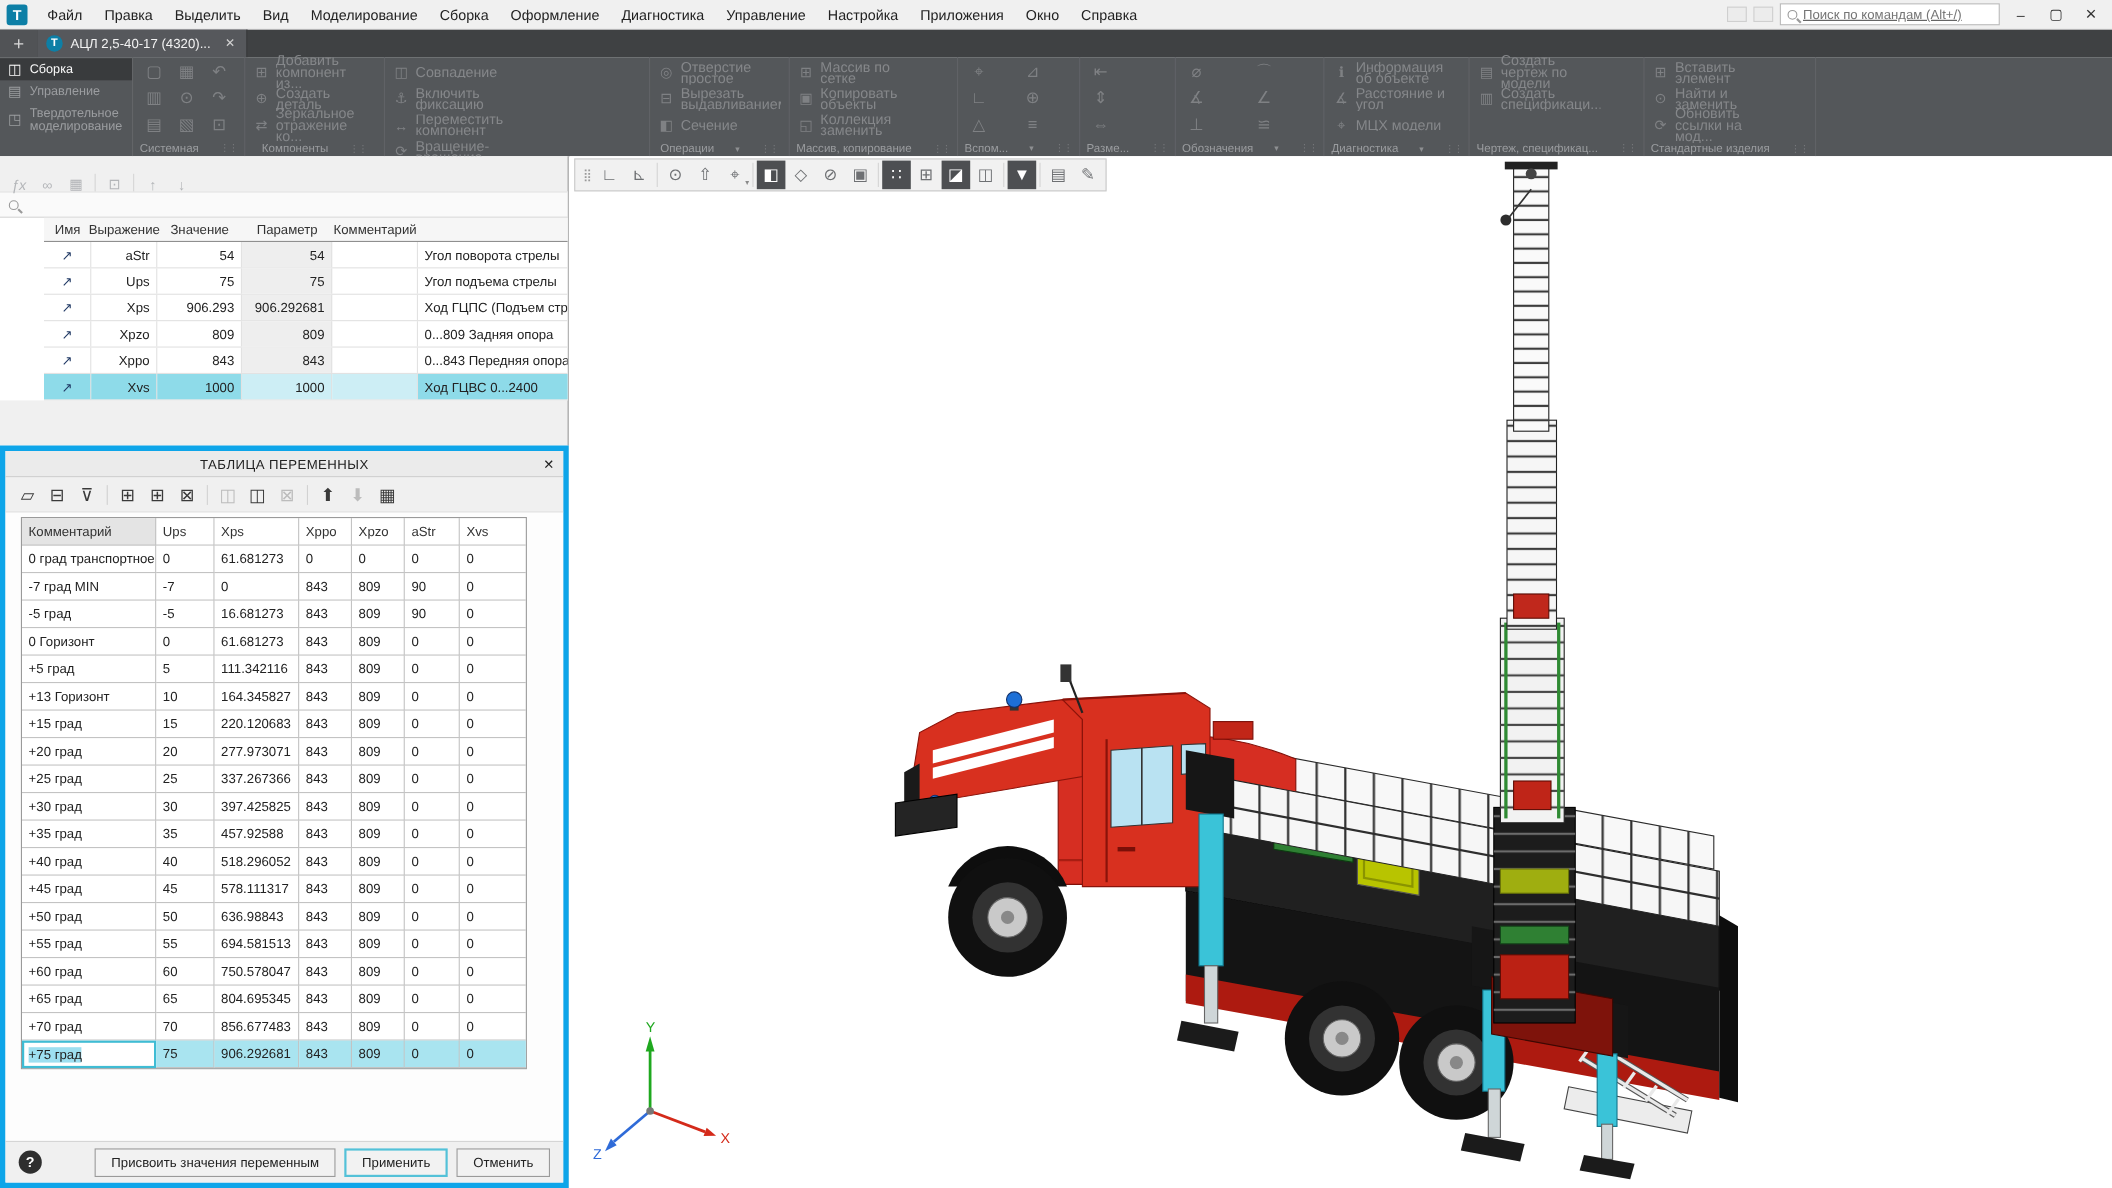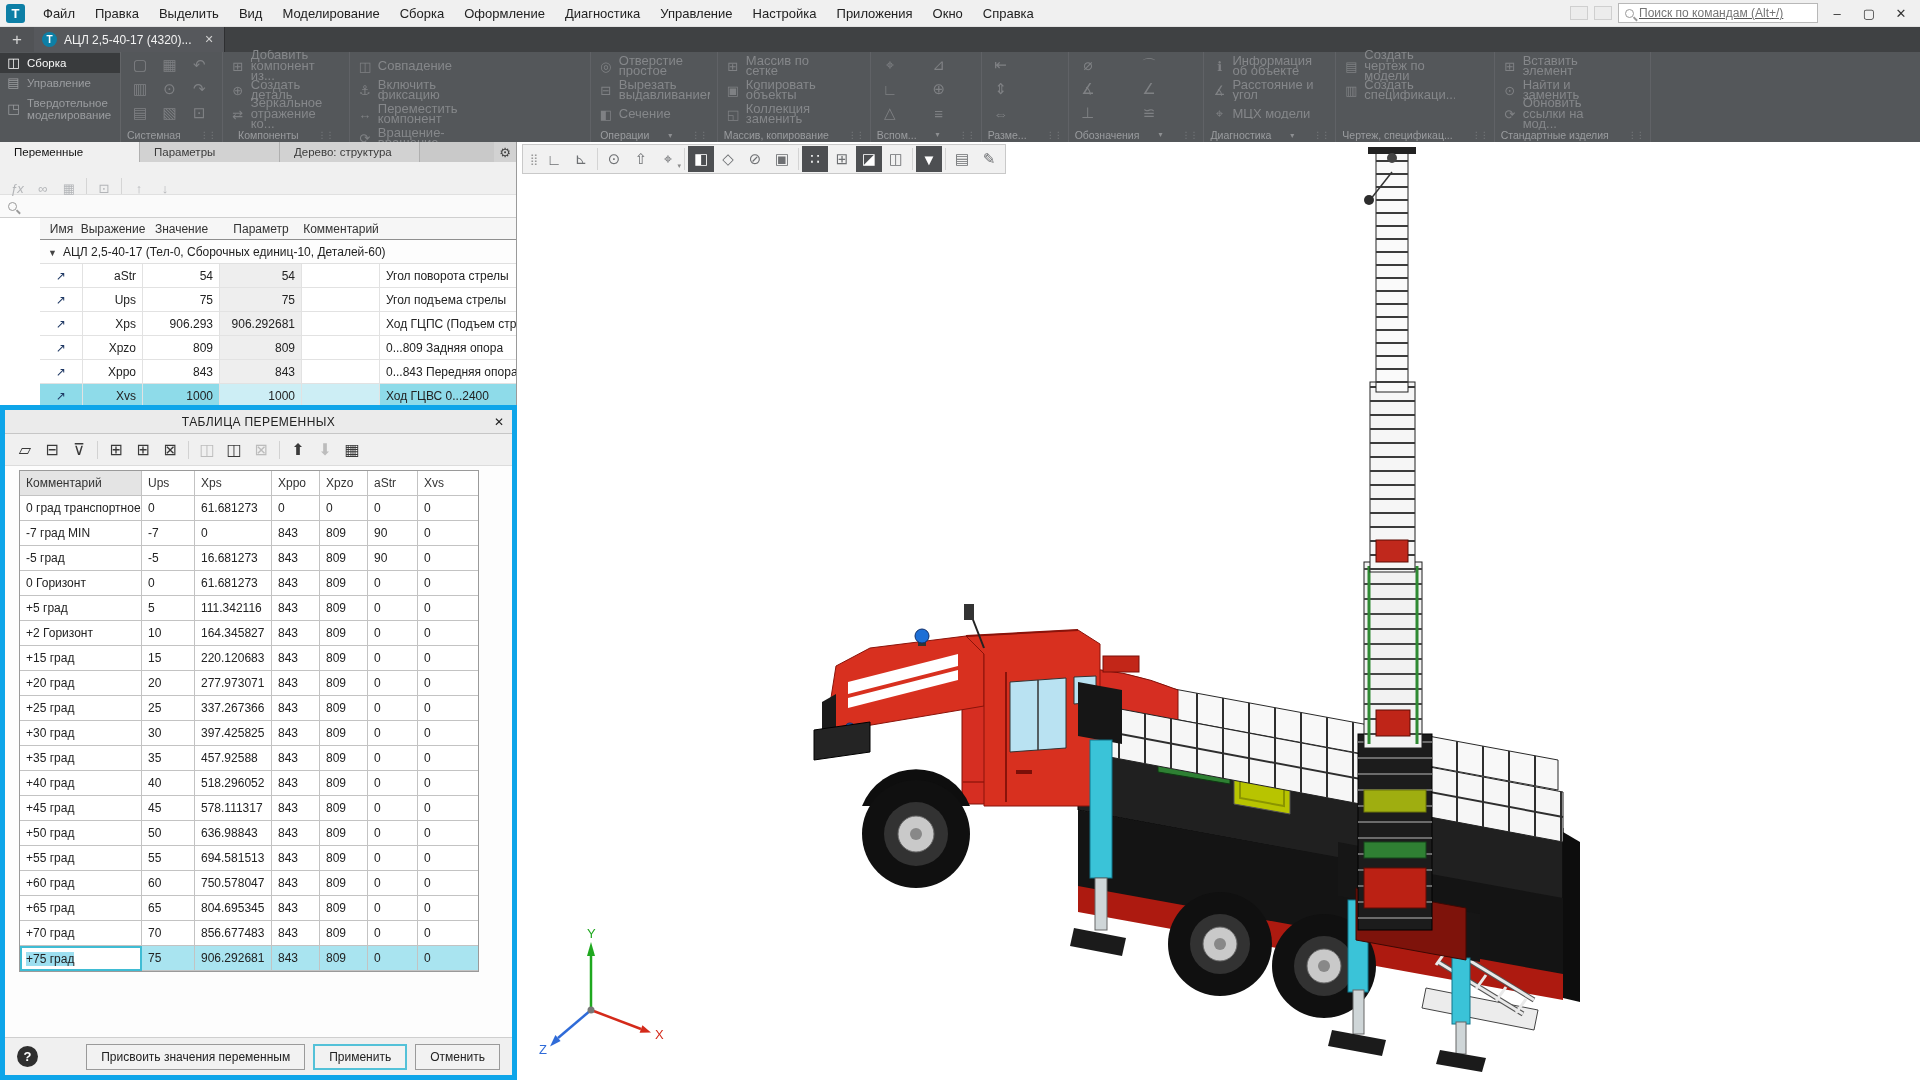--- a/index.html
+++ b/index.html
@@ -365,26 +365,20 @@
         </div>
         <div class="rgroup-label">
           <span>Стандартные изделия</span>
           <span class="grip">⋮⋮</span>
         </div>
       </div>
     </div>
 </div>
 
 <div class="panel">
-  <div class="panel-tabs" id="panel-tabs">
-      <div class="ptab active">Переменные</div>
-      <div class="ptab">Параметры</div>
-      <div class="ptab">Дерево: структура</div>
-      <div class="gearbtn">⚙</div>
-    </div>
   <div class="panel-toolbar" id="panel-toolbar">
       <div class="ptool">ƒx</div>
       <div class="ptool n">∞</div>
       <div class="ptool n">▦</div>
       <div class="psep"></div>
       <div class="ptool n">⊡</div>
       <div class="psep"></div>
       <div class="ptool n">↑</div>
       <div class="ptool n">↓</div>
     </div>
@@ -392,23 +386,20 @@
     <span class="mag"></span>
   </div>
   <div class="vargrid">
     <div class="vhead" id="vhead">
         <div>Имя</div>
         <div>Выражение</div>
         <div>Значение</div>
         <div>Параметр</div>
         <div>Комментарий</div>
       </div>
-    <div class="vgrouprow">
-      <span class="tri">▼</span><span>АЦЛ 2,5-40-17 (Тел-0, Сборочных единиц-10, Деталей-60)</span>
-    </div>
     <div id="vrows">
         <div class="vrow">
           <div class="vc-arrow">↗</div>
           <div class="vc-num vc-name">aStr</div>
           <div class="vc-num vc-expr">54</div>
           <div class="vc-val">54</div>
           <div class="vc-par"></div>
           <div class="vc-com">Угол поворота стрелы</div>
         </div>
         <div class="vrow">
@@ -527,21 +518,21 @@
           <div class="trow">
             <div>+5 град</div>
             <div>5</div>
             <div>111.342116</div>
             <div>843</div>
             <div>809</div>
             <div>0</div>
             <div>0</div>
           </div>
           <div class="trow">
-            <div>+2 Горизонт</div>
+            <div>+13 Горизонт</div>
             <div>10</div>
             <div>164.345827</div>
             <div>843</div>
             <div>809</div>
             <div>0</div>
             <div>0</div>
           </div>
           <div class="trow">
             <div>+15 град</div>
             <div>15</div>

